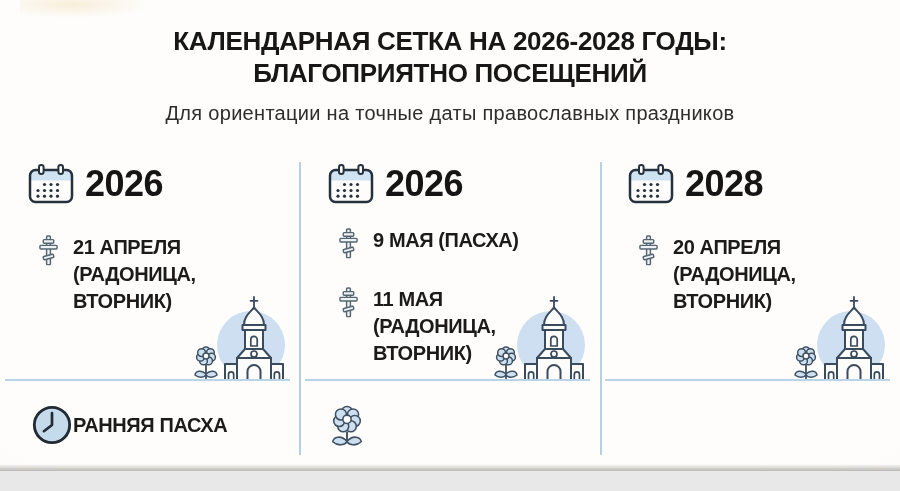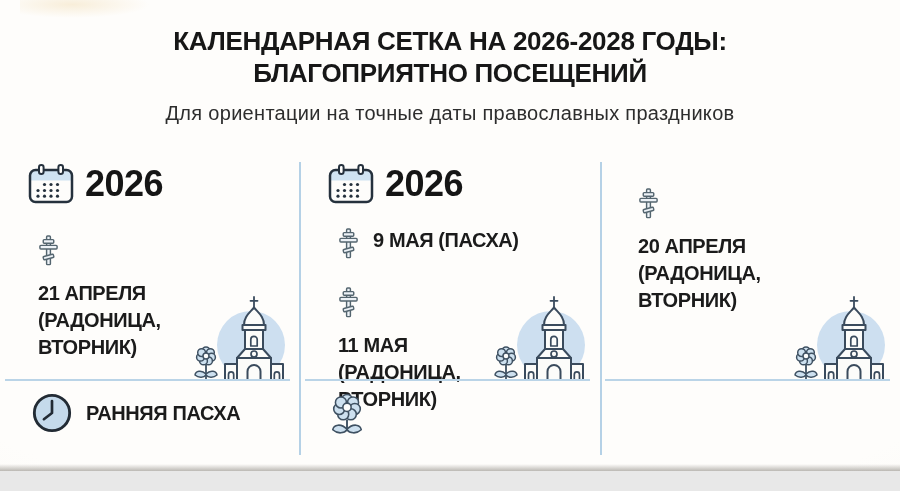--- a/index.html
+++ b/index.html
@@ -25,28 +25,28 @@
     display:grid;grid-template-columns:300px 300px 300px;}
   .vline{position:absolute;width:1.6px;background:#b5d1e6;top:2px;bottom:36px;}
   .vline1{left:299px}.vline2{left:600px}
   .col{position:relative;padding:0 12px 0 28px;box-sizing:border-box;}
 
   .year-row{display:flex;align-items:center;gap:11px;height:46px;margin-top:1px;}
   .year{font-size:36px;font-weight:bold;letter-spacing:-0.5px;color:#151515;}
 
   .event{display:flex;gap:14px;margin:20px 0 0 10px;align-items:flex-start;}
   .event svg{flex:0 0 auto;margin-top:1px;}
-  .event2{margin-top:27px;flex-direction:column;}
+  .event2{margin-top:27px;}
   .etext{font-size:20px;font-weight:bold;line-height:27px;letter-spacing:-0.4px;
     white-space:pre-line;color:#1b1b1b;}
 
   .church{position:absolute;top:136px;right:8px;width:100px;height:86px;}
   .hline{position:absolute;top:219px;left:5px;right:10px;height:1.6px;background:#bad4e7;}
 
-  .note{position:absolute;top:232px;left:28px;right:8px;display:flex;gap:13px;align-items:flex-start;}
+  .note{position:absolute;top:244px;left:28px;right:8px;display:flex;align-items:flex-start;}
   .note-center{align-items:center;}
   .note .clockwrap{margin-left:3px;}
   .ntext{font-size:20px;font-weight:bold;line-height:26px;letter-spacing:-0.4px;
     white-space:pre-line;color:#1b1b1b;}
   .defs{position:absolute;width:0;height:0;overflow:hidden;}
 </style>
 </head>
 <body>
 
 <svg class="defs" aria-hidden="true">
@@ -204,20 +204,26 @@
         </svg>
       <div class="hline"></div>
       <div class="note">
         <svg width="38" height="47">
             <use href="#ic-flower"></use>
           </svg>
       </div>
     </section>
 
     <section class="col">
+      <div class="year-row">
+        <svg width="46" height="42">
+            <use href="#ic-cal"></use>
+          </svg>
+        <span class="year">2028</span>
+      </div>
       <div class="event event2">
         <svg width="21" height="31">
             <use href="#ic-cross"></use>
           </svg>
         <span class="etext">20 АПРЕЛЯ
 (РАДОНИЦА,
 ВТОРНИК)</span>
       </div>
       <svg class="church" viewBox="0 0 100 86">
           <use href="#ic-church"></use>

